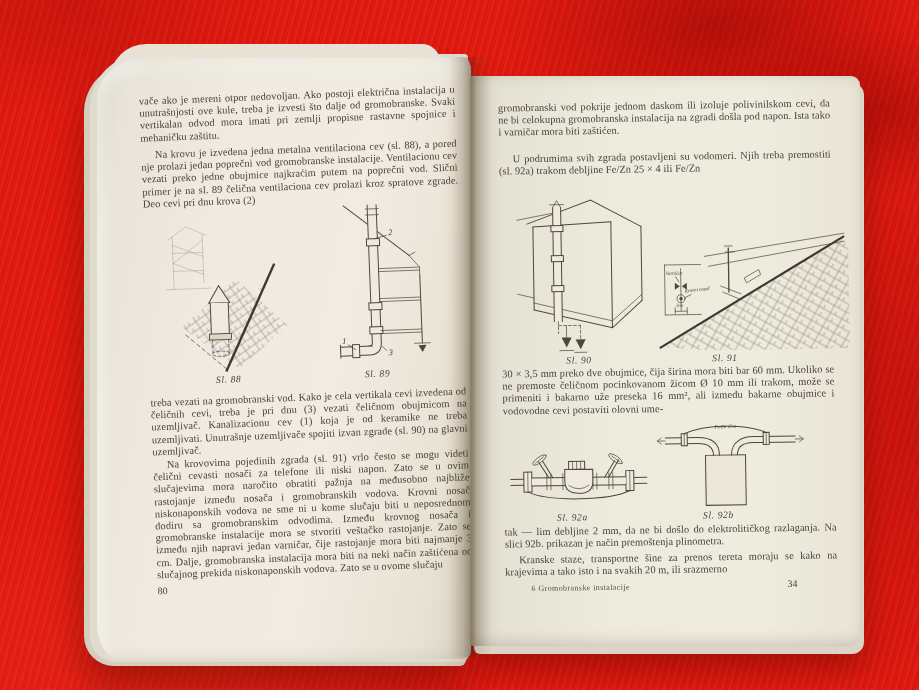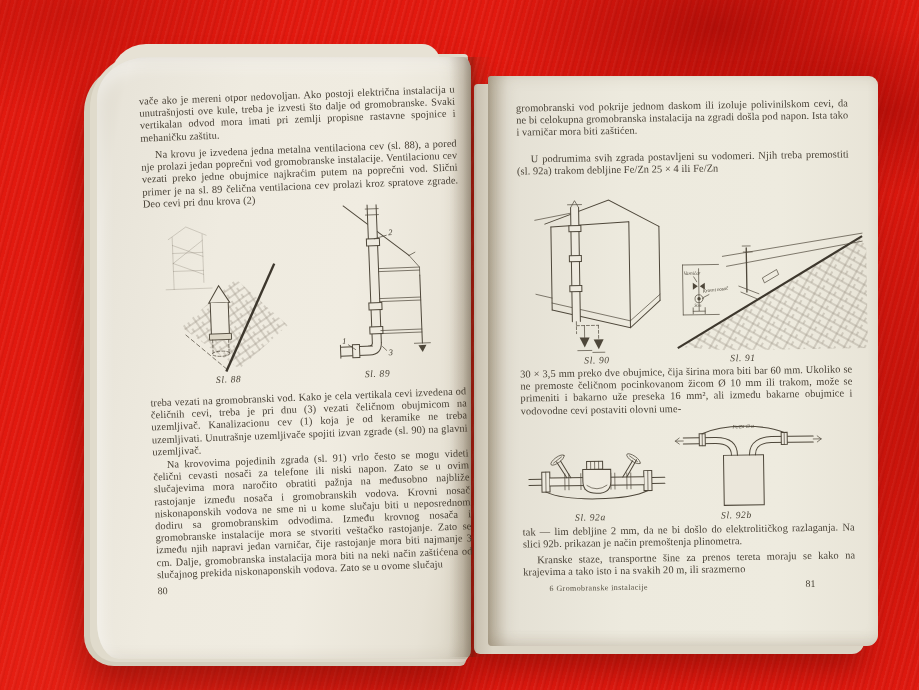--- a/index.html
+++ b/index.html
@@ -20,21 +20,21 @@
       box-shadow:0 20px 40px rgba(105,5,0,0.55);}
   .s1{left:90px;top:54px;width:378px;height:608px;background:#e0dbcc;border-radius:54px 4px 6px 26px;}
   .sTop{left:110px;top:44px;width:330px;height:70px;background:#e7e2d5;border-radius:36px 18px 0 0;}
   .srB{left:474px;top:84px;width:390px;height:570px;background:#dbd5c6;border-radius:4px 10px 12px 6px;
       box-shadow:0 16px 32px rgba(105,5,0,0.5);}
   .page{position:absolute;}
   .pageL{left:97px;top:57px;width:374px;height:602px;z-index:2;
     background:linear-gradient(100deg,#d9d4c6 0%,#e8e4d9 7%,#efebe0 32%,#f0ece1 62%,#e7e2d5 88%,#d9d3c3 100%);
     border-radius:52px 8px 6px 22px / 42px 14px 10px 36px;
     box-shadow:inset -16px 0 20px -8px rgba(90,70,40,0.35), inset 4px 8px 16px rgba(255,255,255,0.5);}
-  .pageR{left:488px;top:76px;width:390px;height:570px;z-index:2;
+  .pageR{left:470px;top:76px;width:390px;height:570px;z-index:2;
     background:linear-gradient(to right,#d2ccbc 0%,#e4e0d4 5%,#edeade 35%,#eeebdf 75%,#e8e4d7 100%);
     border-radius:3px 9px 11px 4px;
     box-shadow:inset 16px 0 22px -10px rgba(90,70,40,0.4), inset 0 -6px 12px rgba(120,100,70,0.12);}
   .gutter{position:absolute;left:449px;top:57px;width:44px;height:600px;z-index:6;pointer-events:none;
     background:linear-gradient(to right, transparent 0%, rgba(70,50,25,0.10) 32%, rgba(55,38,18,0.30) 52%, rgba(80,60,35,0.12) 64%, transparent 100%);}
   .content{position:absolute;inset:0;}
   .cl{transform:rotate(-2.2deg);transform-origin:45% 42%;}
   .cr{transform:rotate(-0.9deg);transform-origin:50% 50%;}
   .par{position:absolute;font:10.4px/12.2px "Liberation Serif",serif;color:#463f34;text-align:justify;letter-spacing:0.08px;}
   .indent{text-indent:14px;}
@@ -249,18 +249,18 @@
         </svg>
       </div>
 
       <div class="cap" style="left:58px;top:434px;">Sl. 92a</div>
       <div class="cap" style="left:204px;top:434px;">Sl. 92b</div>
 
       <div class="par" style="left:32px;top:448px;width:332px;">tak — lim debljine 2 mm, da ne bi došlo do elektrolitičkog razlaganja. Na slici 92b. prikazan je način premoštenja plinometra.</div>
       <div class="par indent" style="left:32px;top:476px;width:332px;">Kranske staze, transportne šine za prenos tereta moraju se kako na krajevima a tako isto i na svakih 20 m, ili srazmerno</div>
 
       <div class="footnote" style="left:58px;top:506px;">6 Gromobranske instalacije</div>
-      <div class="pagenum" style="left:314px;top:504px;">81</div>
+      <div class="pagenum" style="left:314px;top:504px;">34</div>
     </div>
   </div>
 
   <div class="gutter"></div>
 </div>
 
 </body></html>

